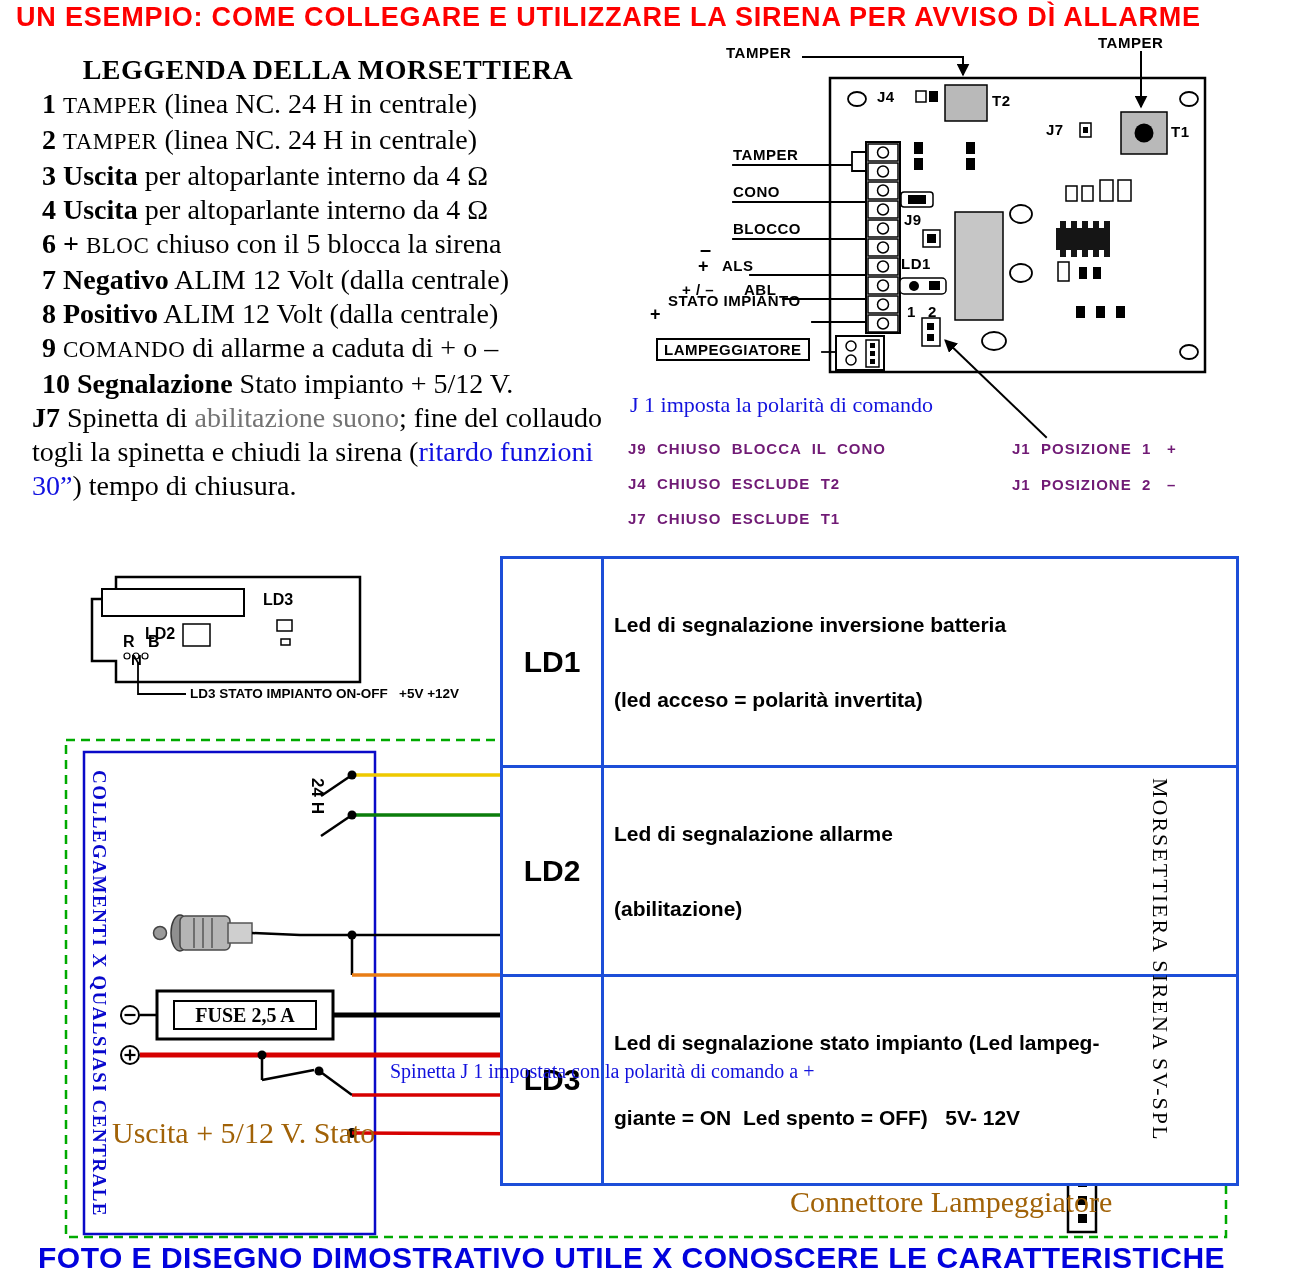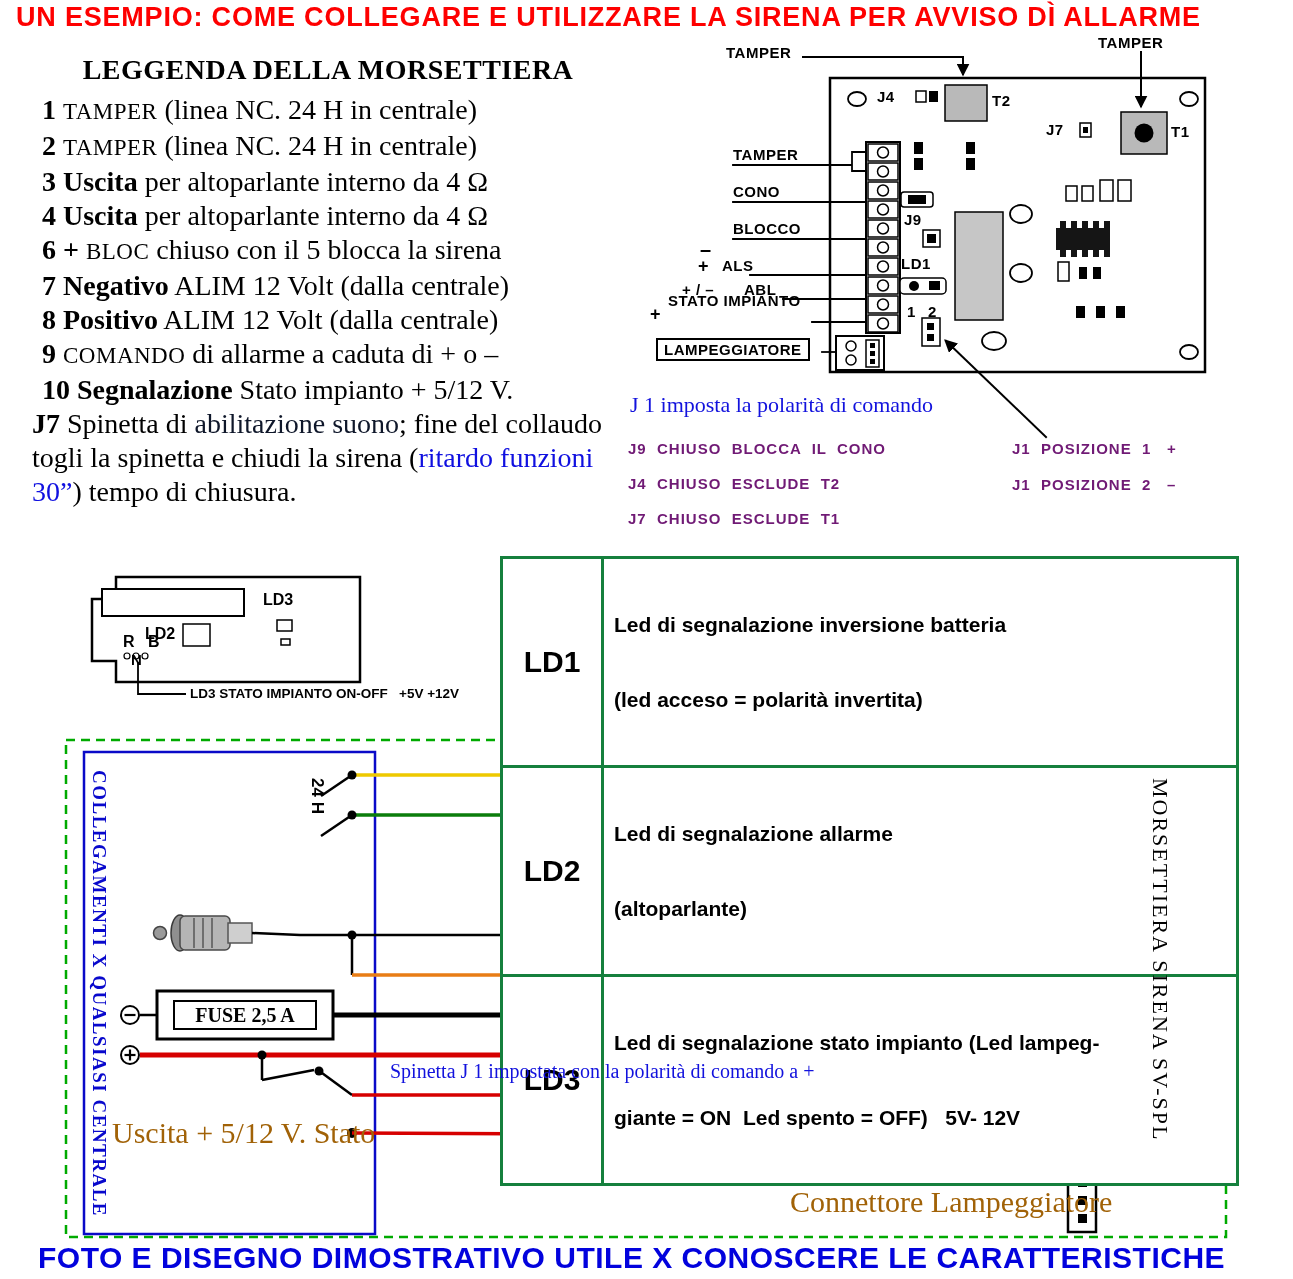--- a/index.html
+++ b/index.html
@@ -3,44 +3,44 @@
 <meta charset="utf-8">
 <style>
   html,body{margin:0;padding:0;background:#fff;}
   .page{position:relative;width:1293px;height:1279px;background:#fff;overflow:hidden;
         font-family:"Liberation Sans",sans-serif;color:#000;}
   .abs{position:absolute;}
   .title{color:#fe0000;font-weight:700;font-size:27px;letter-spacing:0.8px;white-space:nowrap;}
   .footer{color:#0202dd;font-weight:700;font-size:30px;letter-spacing:0.5px;white-space:nowrap;}
 
   .legend{font-family:"Liberation Serif",serif;font-size:28px;width:592px;}
-  .legend .lt{font-weight:700;font-size:28px;text-align:center;letter-spacing:0.5px;margin-bottom:7px;}
+  .legend .lt{font-weight:700;font-size:28px;text-align:center;letter-spacing:0.5px;margin-bottom:1px;}
   .legend .ln{line-height:34px;padding-left:10px;white-space:nowrap;}
   .legend .jp{line-height:34px;}
   .b{font-weight:700;}
   .sc{font-size:23px;letter-spacing:0.5px;}
-  .redtxt{color:#0f172a;}
+  .redtxt{color:#737373;}
   .bluetxt{color:#1010e0;}
 
   .pcb-lbl{font-weight:700;font-size:15px;letter-spacing:0.5px;white-space:pre;}
   .boxed{border:2px solid #000;padding:1px 6px;}
   .note{font-weight:700;font-size:15px;letter-spacing:1px;white-space:pre;color:#701a75;}
   .serif-blue{font-family:"Liberation Serif",serif;color:#1212dd;font-size:20px;white-space:nowrap;}
   .serif-blk{font-family:"Liberation Serif",serif;color:#a16207;font-size:30px;white-space:nowrap;}
   .small-lbl{font-weight:700;font-size:13.5px;white-space:pre;}
   .flsh{font-weight:700;font-size:16px;white-space:pre;}
 
   .vert{writing-mode:vertical-rl;}
   .colleg{font-family:"Liberation Serif",serif;font-weight:700;color:#0808cc;font-size:19px;
           letter-spacing:1.5px;height:458px;text-align:center;}
   .mors{font-family:"Liberation Serif",serif;color:#000;font-size:22px;letter-spacing:2px;
         height:400px;text-align:center;}
 
   table.led{border-collapse:collapse;background:#fff;}
-  table.led td{border:3px solid #15803d;}
+  table.led td{border:3px solid #1d4ed8;}
   td.ldl{width:96px;text-align:center;font-weight:700;font-size:30px;}
   td.ldt{font-weight:700;font-size:21px;line-height:25px;padding:3px 10px;width:612px;white-space:pre-wrap;}
 
   svg text{font-family:"Liberation Sans",sans-serif;}
 </style>
 </head>
 <body>
 
 <div class="page">
 
@@ -369,21 +369,21 @@
       <td class="ldl">LD1</td>
       <td class="ldt">
         <div>Led di segnalazione inversione batteria</div>
         <div>(led acceso = polarità invertita)</div>
       </td>
     </tr>
     <tr>
       <td class="ldl">LD2</td>
       <td class="ldt">
         <div>Led di segnalazione allarme</div>
-        <div>(altoparlante)</div>
+        <div>(abilitazione)</div>
       </td>
     </tr>
     <tr>
       <td class="ldl">LD3</td>
       <td class="ldt">
         <div>Led di segnalazione stato impianto (Led lampeg-</div>
         <div>giante = ON  Led spento = OFF)   5V- 12V</div>
       </td>
     </tr>
   </tbody>

